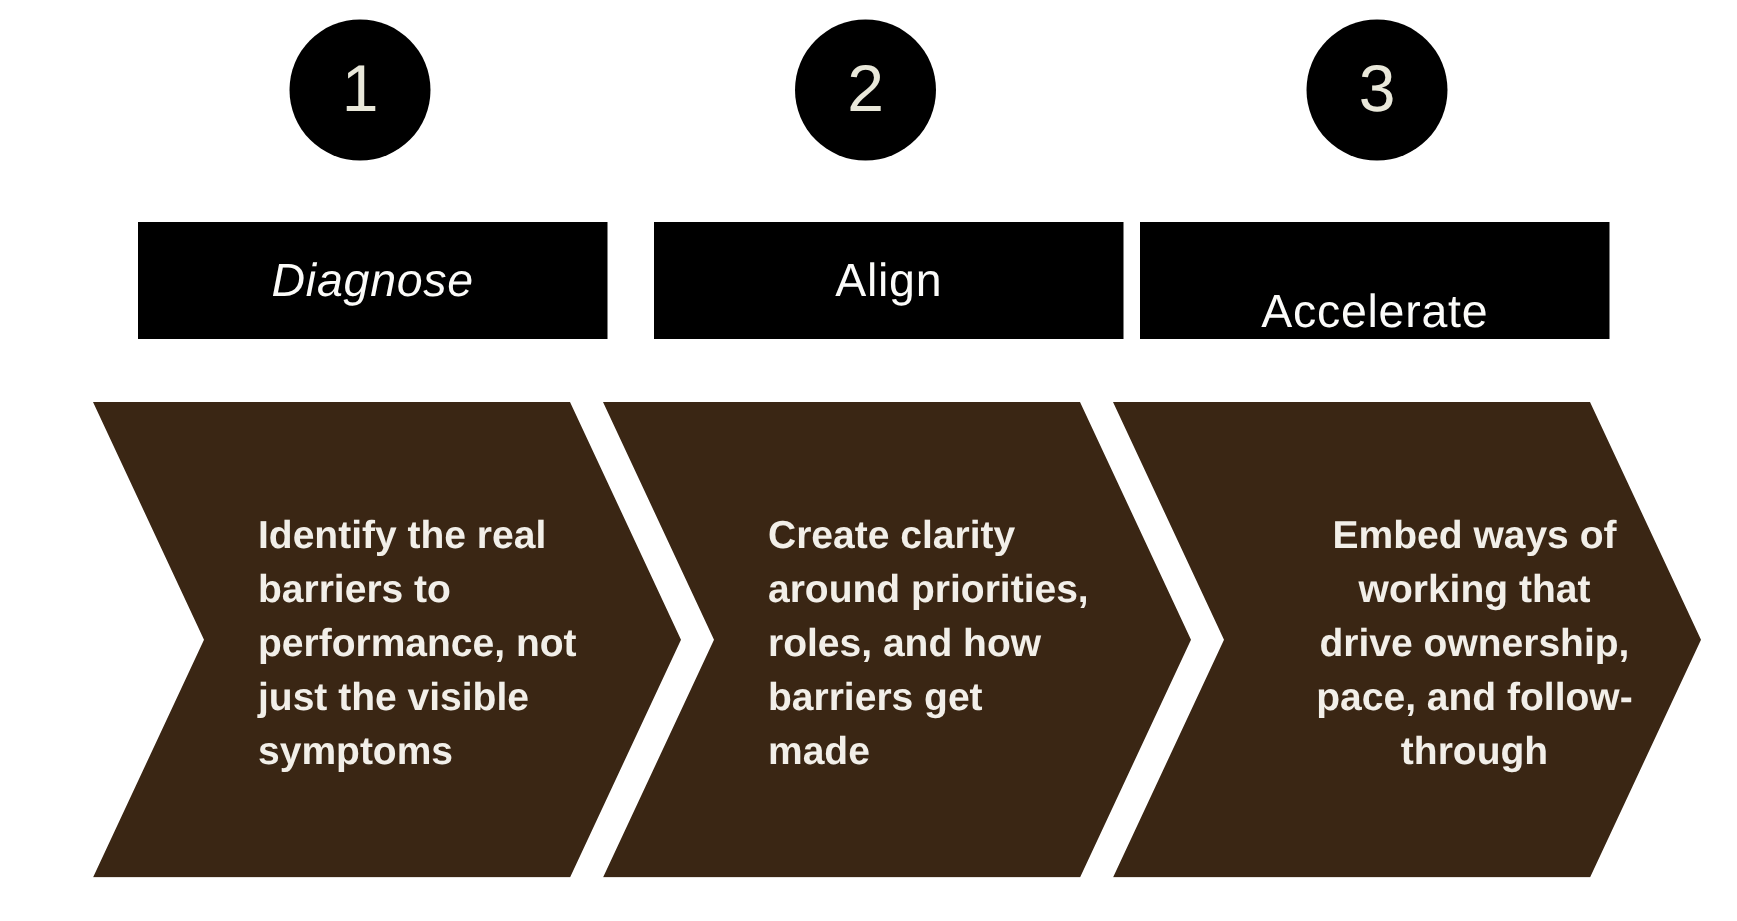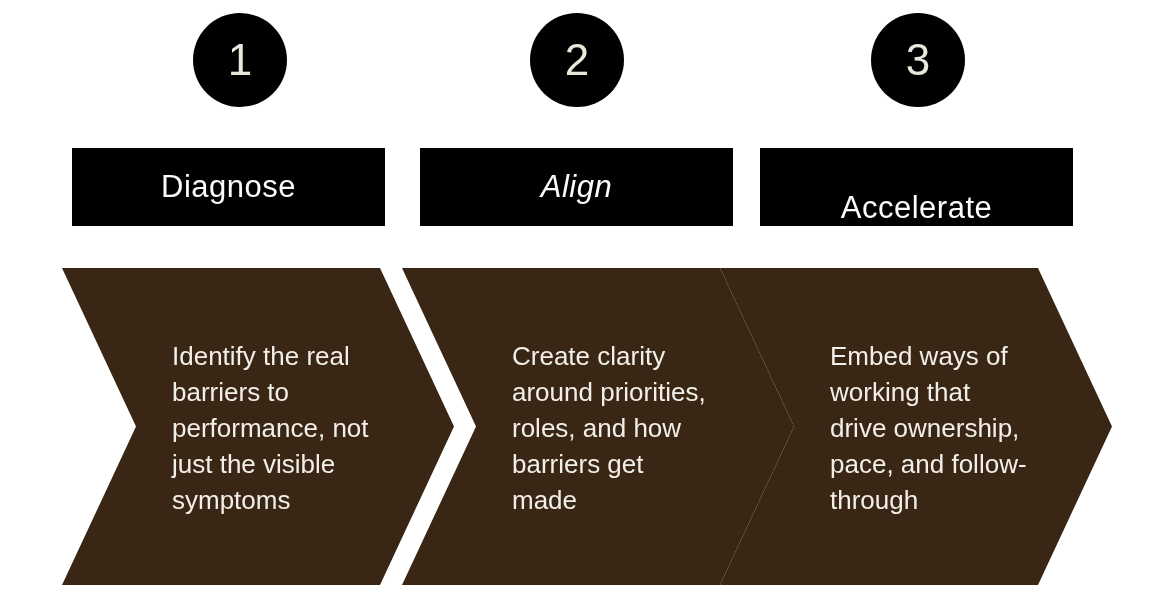--- a/index.html
+++ b/index.html
@@ -43,53 +43,54 @@
     width: 313px;
     height: 78px;
     background: var(--black, #000000);
     display: flex;
     align-items: center;
     justify-content: center;
     color: var(--title, #fbfbf9);
     font-size: 31px;
     letter-spacing: 0.5px;
   }
-  .s1 .titlebar { left: 72px; }
-  .s2 .titlebar { left: 420px; font-style: italic; }
+  .s1 .titlebar { left: 92px; font-style: italic; }
+  .s2 .titlebar { left: 436px; }
   .s3 .titlebar { left: 760px; align-items: flex-end; }
 
   
   .chev {
     position: absolute;
     top: 268px;
     width: 392px;   
     height: 317px;
     background: var(--brown, #3a2614);
     clip-path: polygon(
       0 0,
       calc(100% - 74px) 0,
       100% 50%,
       calc(100% - 74px) 100%,
       0 100%,
       74px 50%
     );
   }
   .s1 .chev { left: 62px; }
   .s2 .chev { left: 402px; }
-  .s3 .chev { left: 720px; }
+  .s3 .chev { left: 742px; text-align: center; }
 
   .chev .desc {
     position: absolute;
     left: 110px;
     top: 70px;
     width: 262px;
     color: var(--body, #f2efe9);
     font-size: 26px;
     line-height: 36px;
     white-space: pre-line;
+    font-weight: bold;
   }
 </style>
 </head>
 <body>
 
 <div class="canvas">
 
   <div class="step s1">
     <div class="badge">
       <span>1</span>

